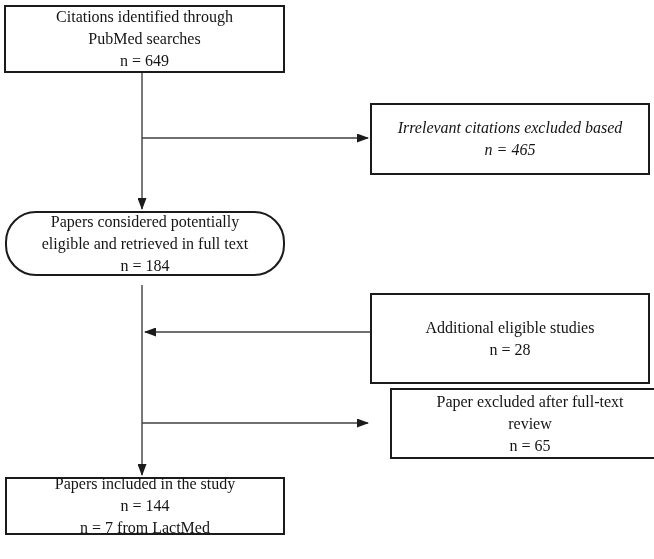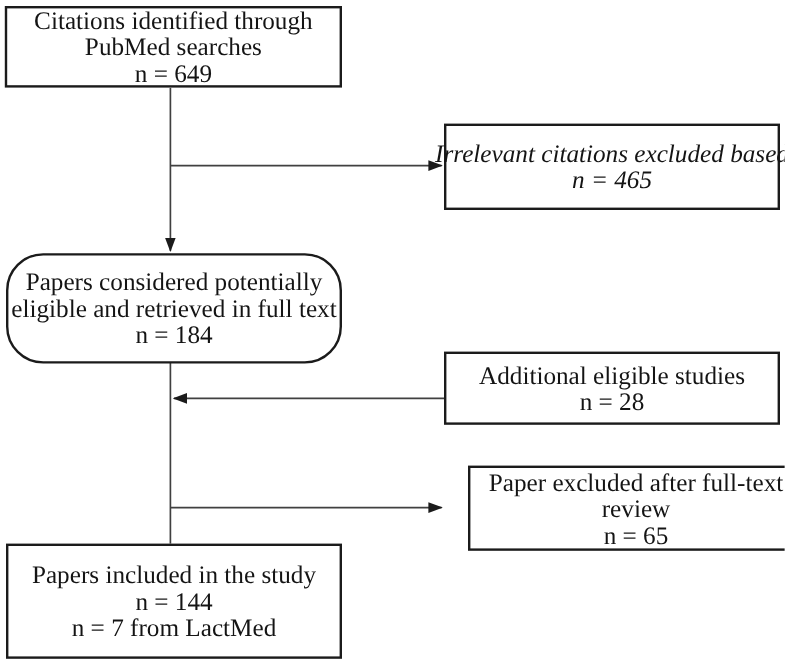--- a/index.html
+++ b/index.html
@@ -28,30 +28,30 @@
     box-sizing: border-box;
     border: 2px solid #1b1b1b;
     background: #ffffff;
     display: flex;
     flex-direction: column;
     justify-content: center;
     align-items: center;
     text-align: center;
   }
   .box .line {
-    font-size: 21px;
+    font-size: 16px;
     line-height: 22px;
     white-space: nowrap;
   }
   #box-citations   { left: 4px;   top: 5px;   width: 281px; height: 68px; }
   #box-irrelevant  { left: 370px; top: 103px; width: 280px; height: 72px; font-style: italic; }
-  #box-eligible    { left: 5px;   top: 211px; width: 280px; height: 92px; border-radius: 31px; }
-  #box-additional  { left: 370px; top: 293px; width: 280px; height: 61px; }
+  #box-eligible    { left: 5px;   top: 211px; width: 280px; height: 65px; border-radius: 31px; }
+  #box-additional  { left: 370px; top: 293px; width: 280px; height: 91px; }
   #box-excluded    { left: 370px; top: 388px; width: 280px; height: 71px; margin-left: 20px; }
-  #box-included    { left: 5px;   top: 453px; width: 280px; height: 96px; }
+  #box-included    { left: 5px;   top: 477px; width: 280px; height: 58px; }
 </style>
 </head>
 <body>
 
 <div class="canvas">
 
   <svg class="connectors" width="654" height="559" viewBox="0 0 654 559" xmlns="http://www.w3.org/2000/svg">
     <defs>
       <marker id="arrowhead" viewBox="0 0 12 9" refX="11" refY="4.5" markerWidth="12" markerHeight="9" markerUnits="userSpaceOnUse" orient="auto">
         <path d="M0,0 L12,4.5 L0,9 Z" fill="#1b1b1b"></path>

